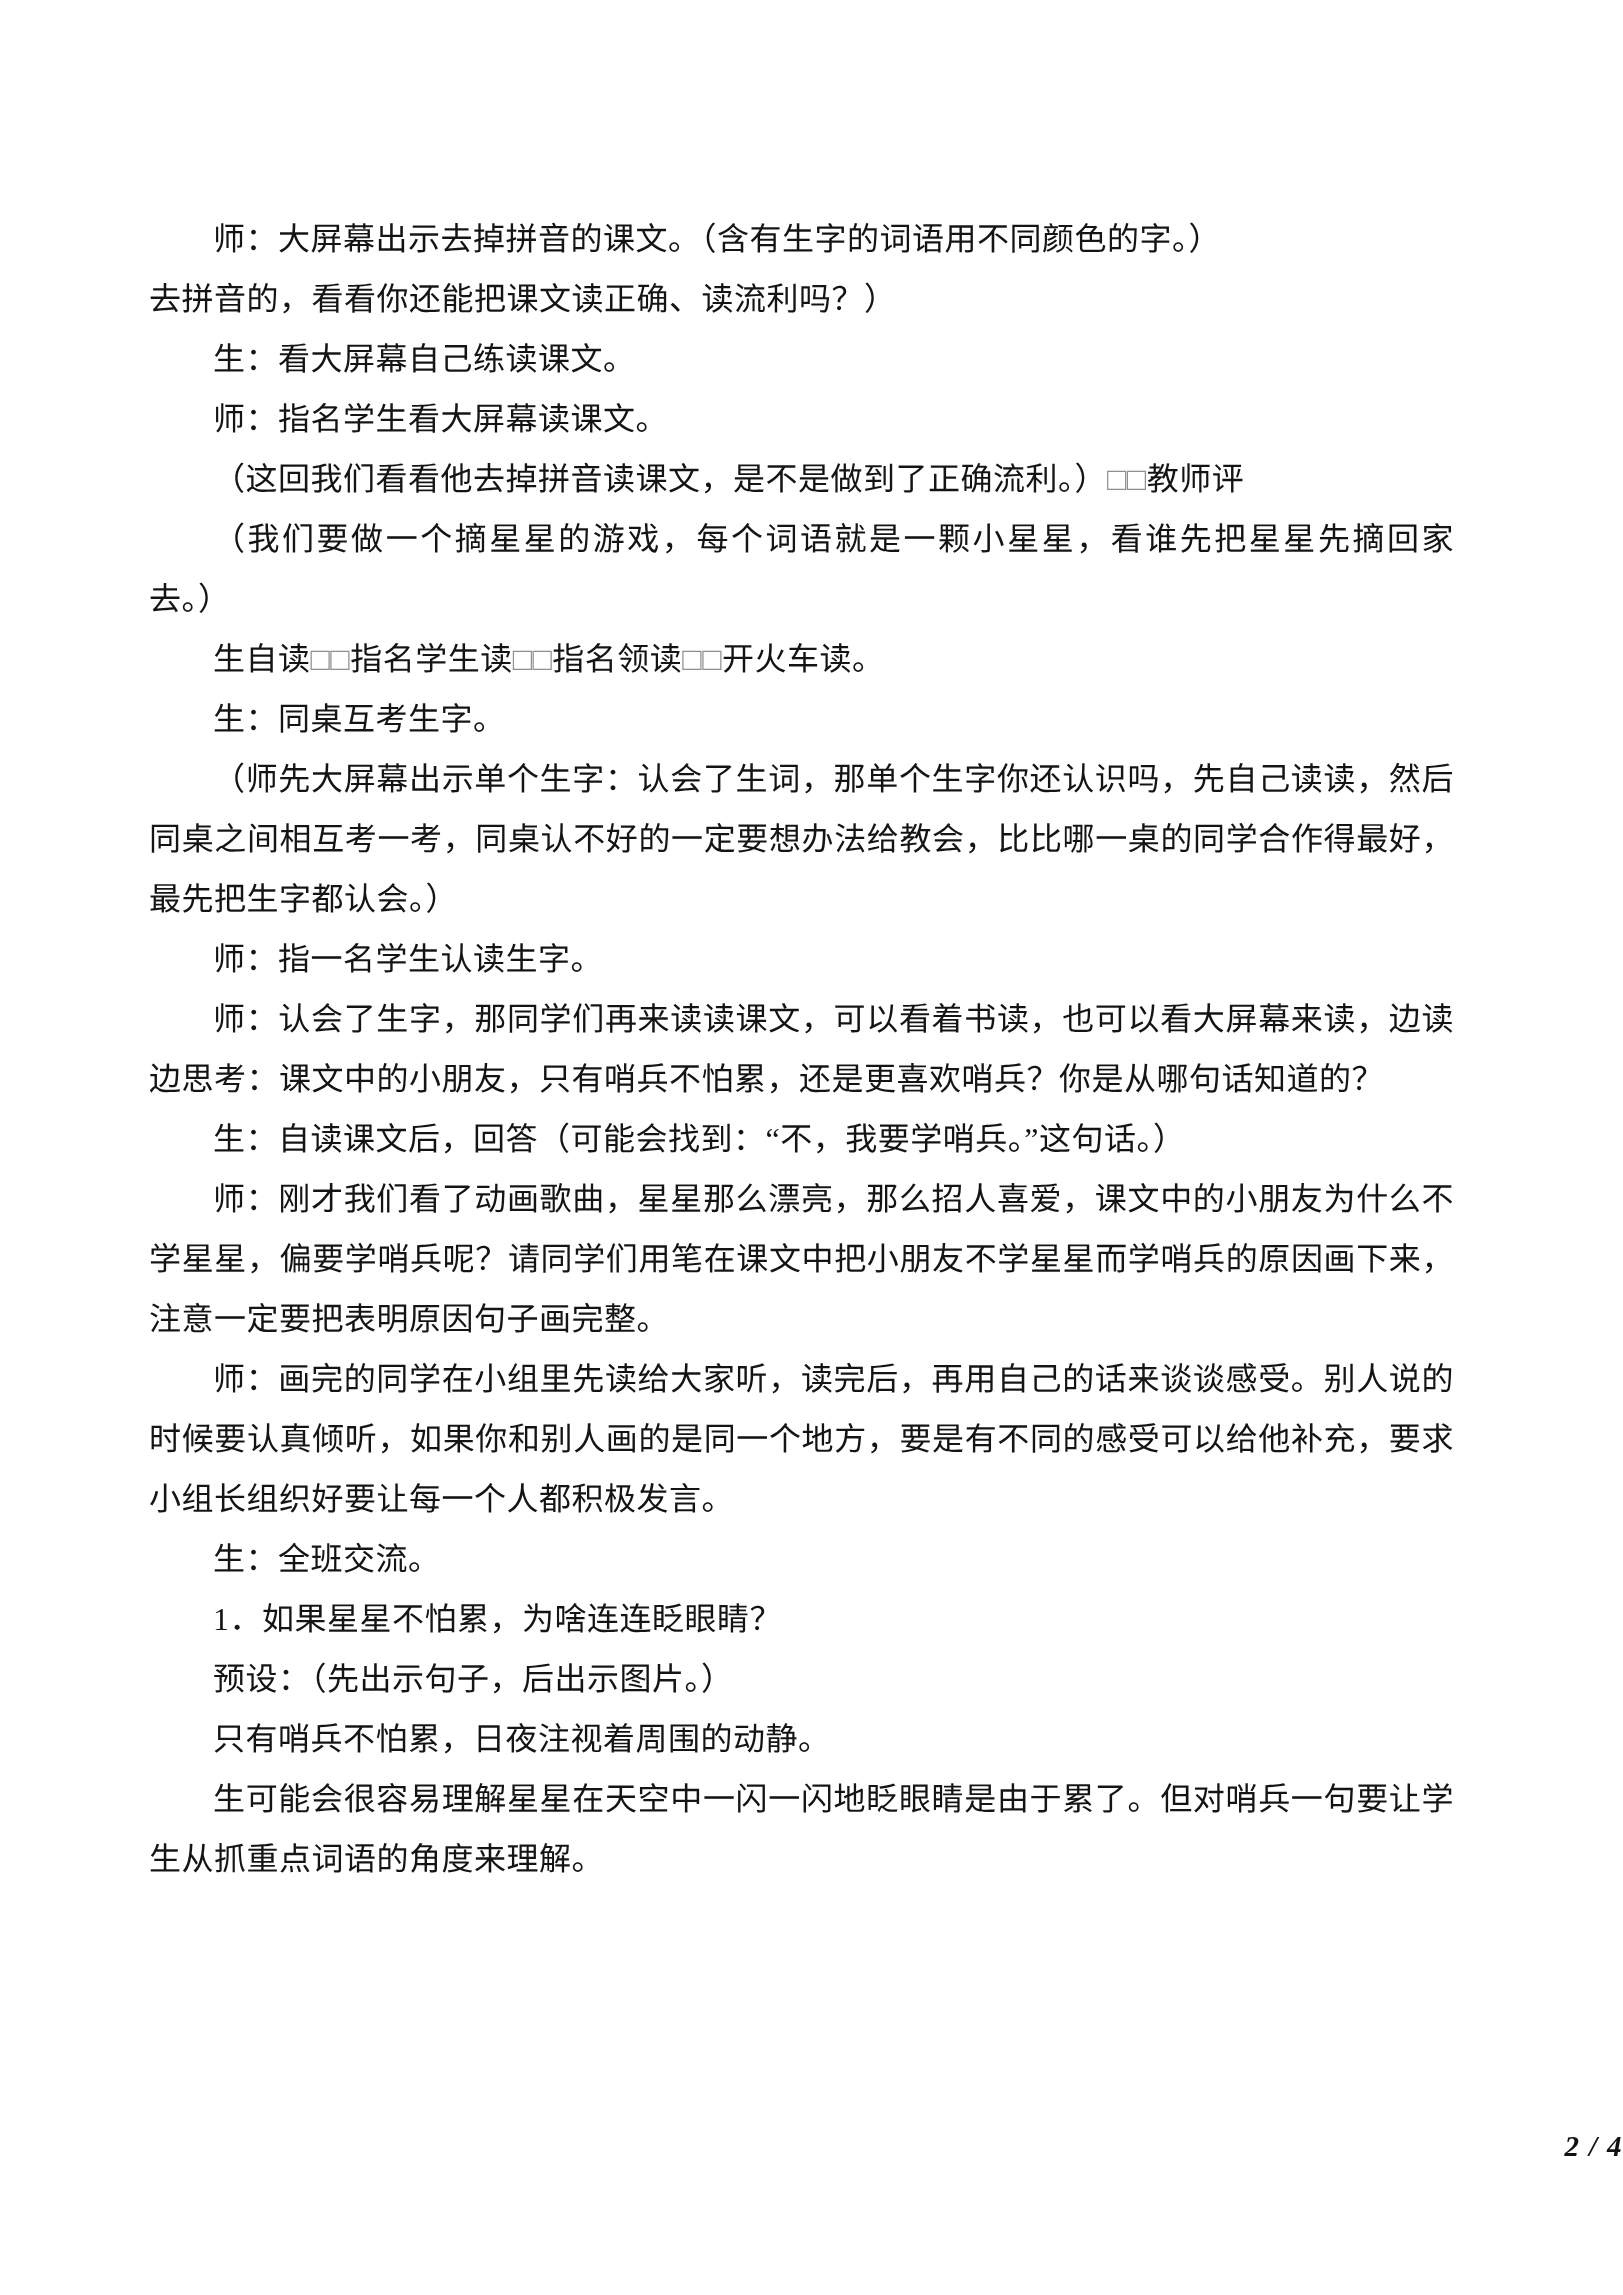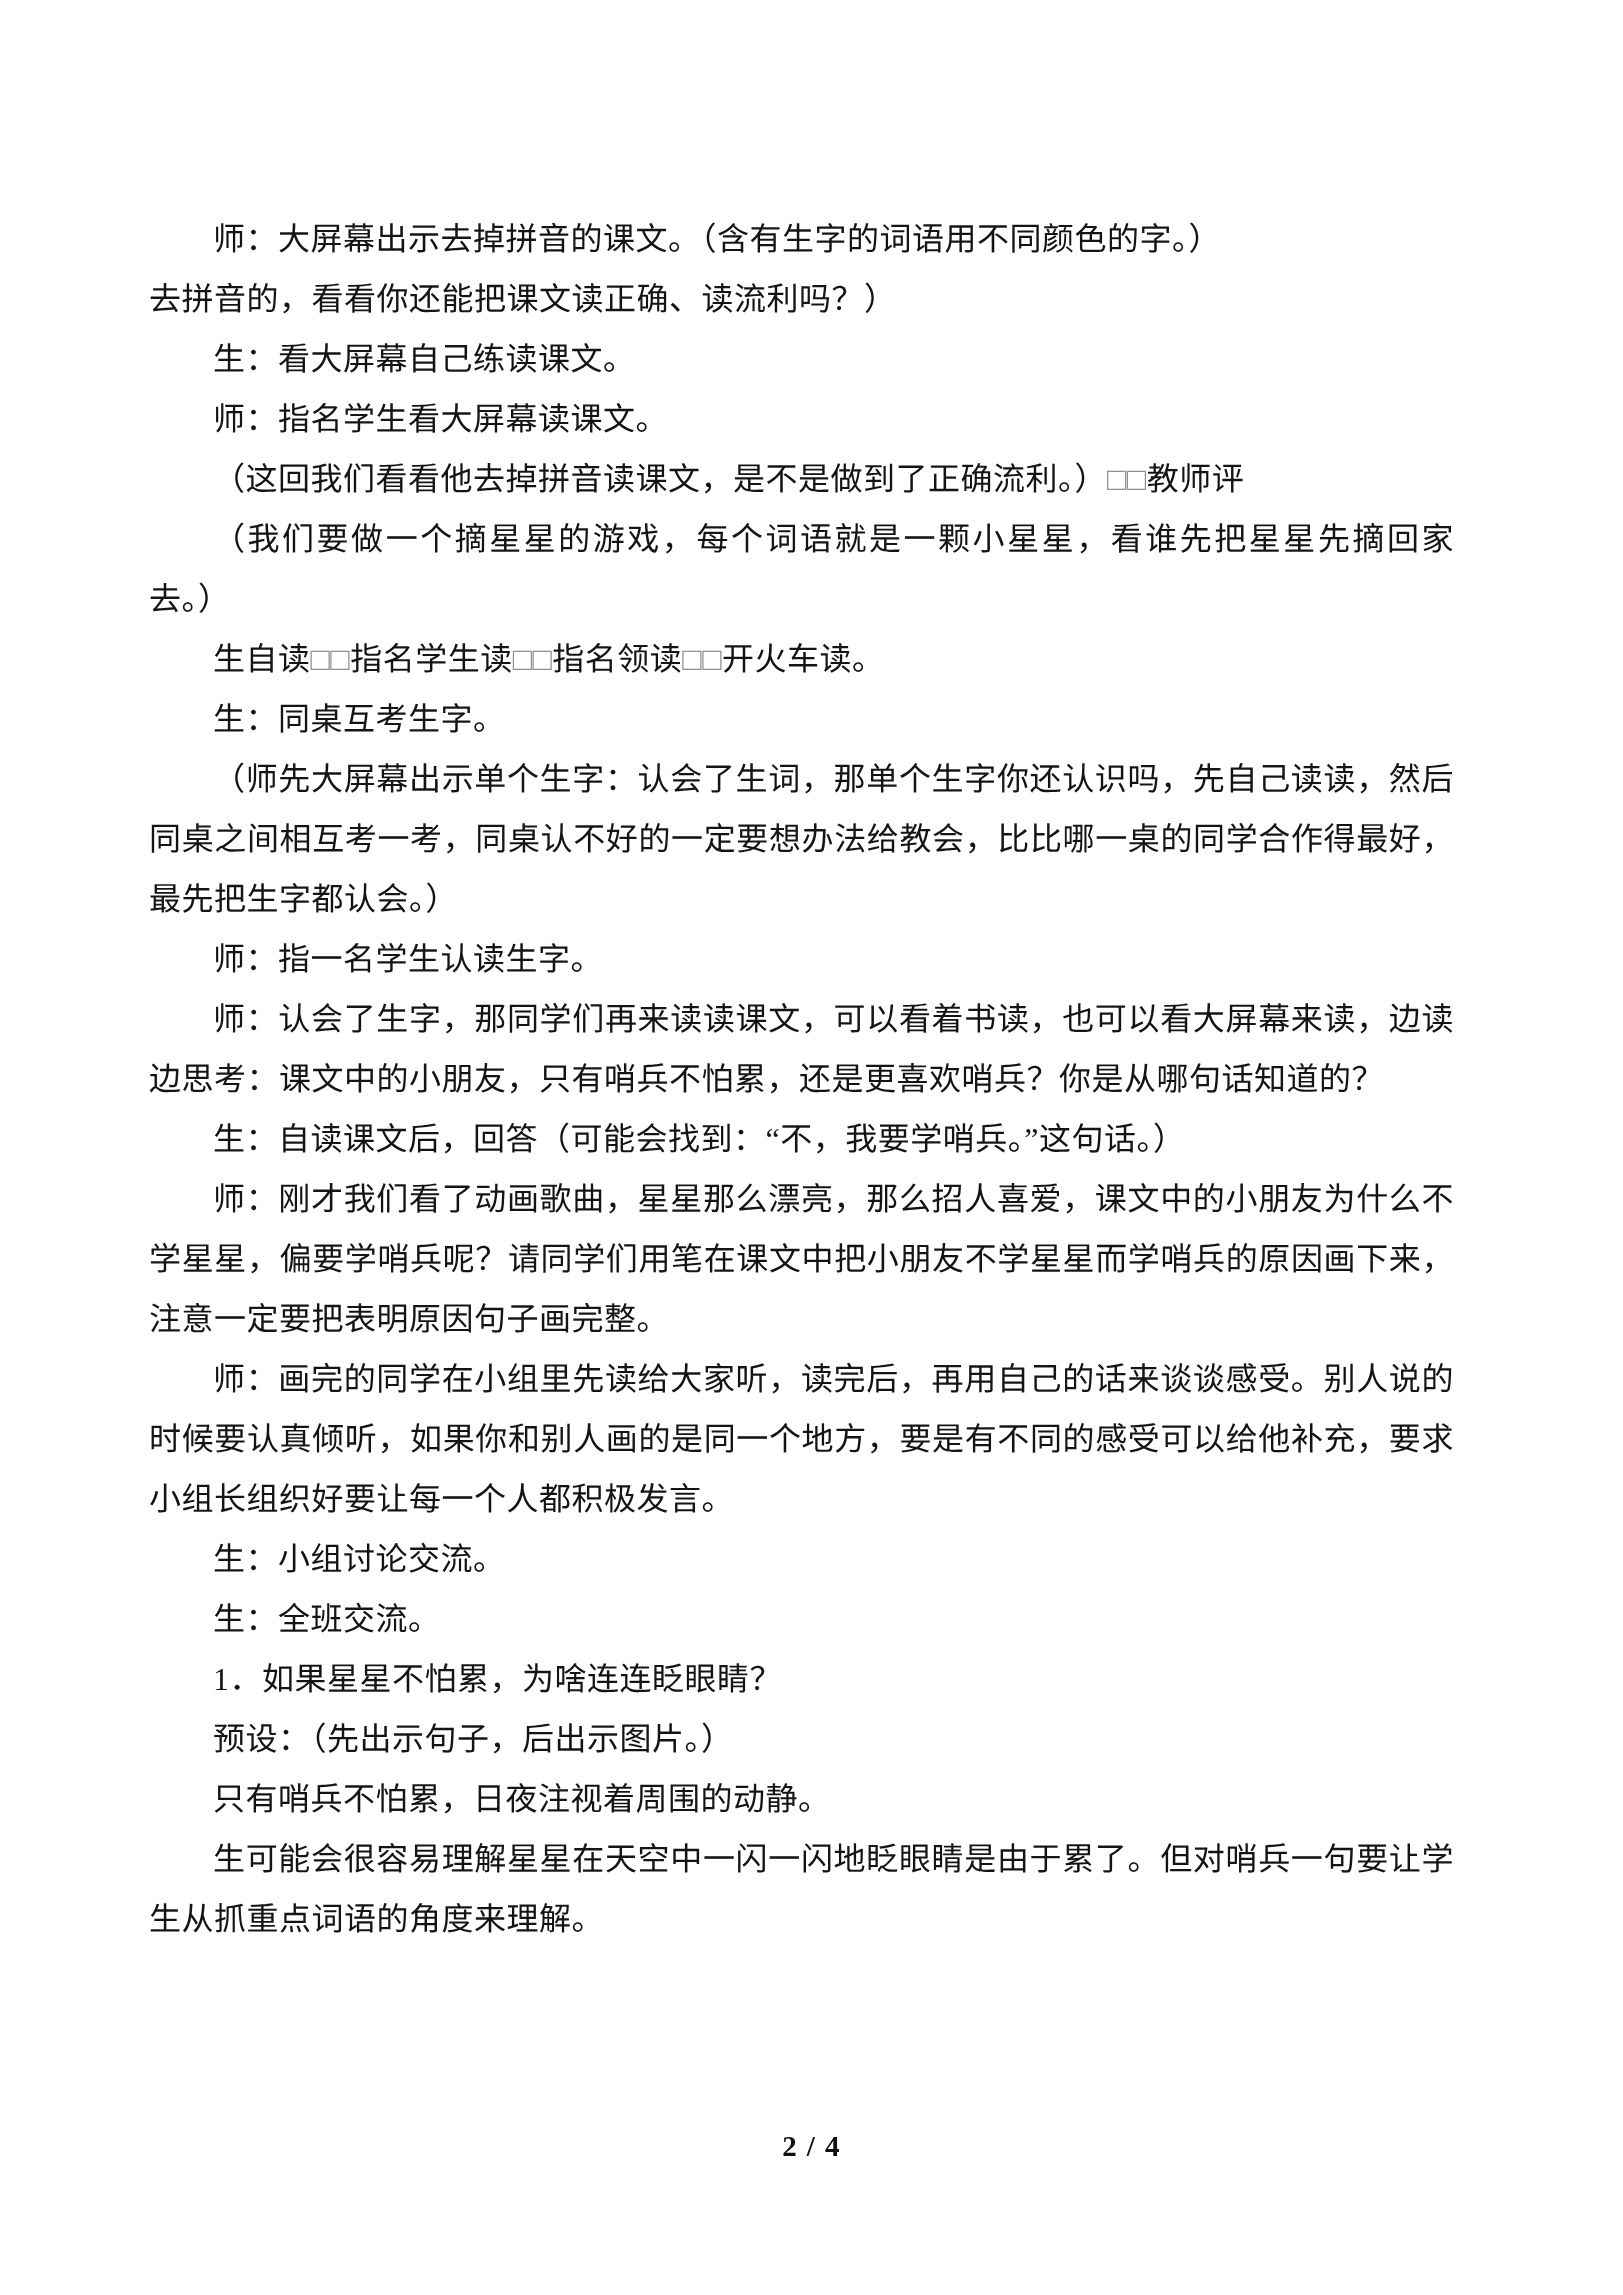--- a/index.html
+++ b/index.html
@@ -48,21 +48,22 @@
     overflow: hidden;
   }
   .tofu {
     color: #8f8f8f;
   }
   .page-footer {
     position: absolute;
     left: 0;
     top: 2126px;
     width: 1623px;
-    text-align: center;
+    text-align: right;
+    font-style: italic;
   }
   .page-number {
     font-family: "Liberation Serif", "DejaVu Serif", serif;
     font-size: 29px;
     font-weight: bold;
     line-height: 41px;
     color: #111111;
     letter-spacing: 1.4px;
   }
 </style>
@@ -88,21 +89,20 @@
       <p class="line indent">师：指一名学生认读生字。</p>
       <p class="line indent fill">师：认会了生字，那同学们再来读读课文，可以看着书读，也可以看大屏幕来读，边读</p>
       <p class="line">边思考：课文中的小朋友，只有哨兵不怕累，还是更喜欢哨兵？你是从哪句话知道的？</p>
       <p class="line indent">生：自读课文后，回答（可能会找到：“不，我要学哨兵。”这句话。）</p>
       <p class="line indent fill">师：刚才我们看了动画歌曲，星星那么漂亮，那么招人喜爱，课文中的小朋友为什么不</p>
       <p class="line fill">学星星，偏要学哨兵呢？请同学们用笔在课文中把小朋友不学星星而学哨兵的原因画下来，</p>
       <p class="line">注意一定要把表明原因句子画完整。</p>
       <p class="line indent fill">师：画完的同学在小组里先读给大家听，读完后，再用自己的话来谈谈感受。别人说的</p>
       <p class="line fill">时候要认真倾听，如果你和别人画的是同一个地方，要是有不同的感受可以给他补充，要求</p>
       <p class="line">小组长组织好要让每一个人都积极发言。</p>
-      <p class="line indent">生：小组讨论交流。</p>
       <p class="line indent">生：全班交流。</p>
       <p class="line indent">1．如果星星不怕累，为啥连连眨眼睛？</p>
       <p class="line indent">预设：（先出示句子，后出示图片。）</p>
       <p class="line indent">只有哨兵不怕累，日夜注视着周围的动静。</p>
       <p class="line indent fill">生可能会很容易理解星星在天空中一闪一闪地眨眼睛是由于累了。但对哨兵一句要让学</p>
       <p class="line">生从抓重点词语的角度来理解。</p>
     </section>
 
   <footer class="page-footer">
     <span class="page-number">2 / 4</span>

